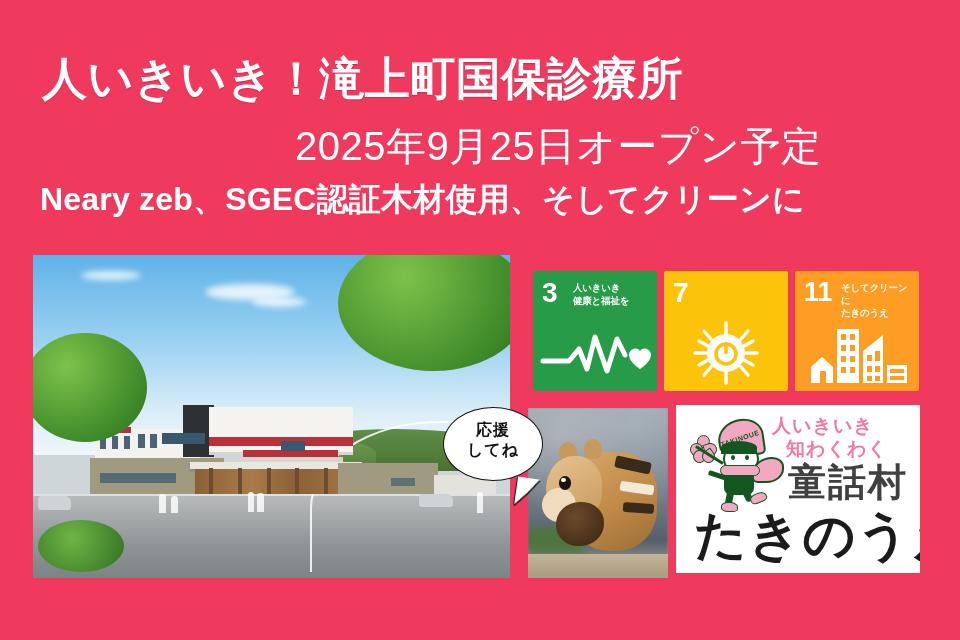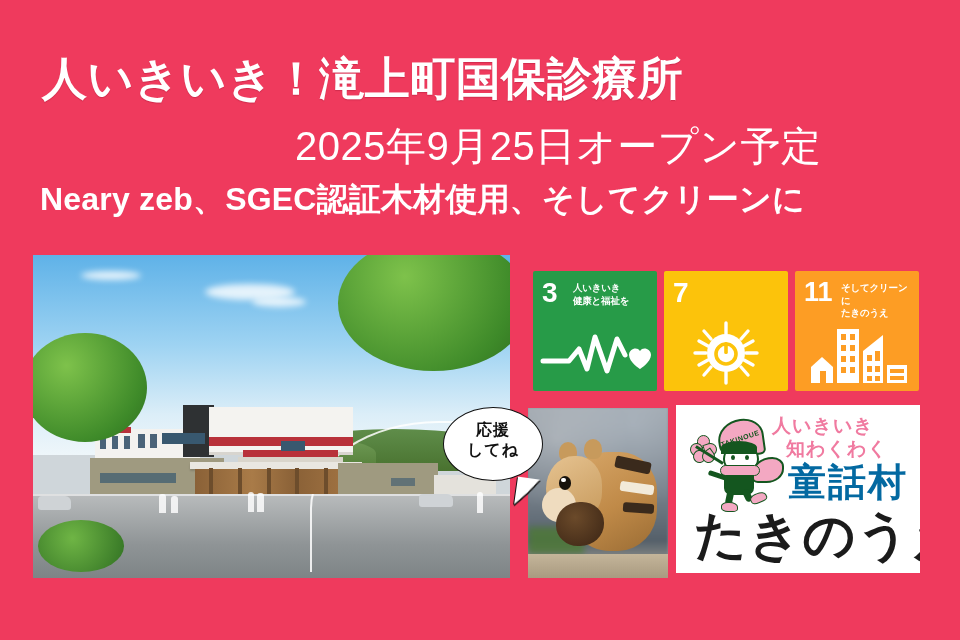--- a/index.html
+++ b/index.html
@@ -116,21 +116,21 @@
           filter:drop-shadow(1.2px 1.2px 0 #111) drop-shadow(-1px 1.5px 0 #111);
           transform:rotate(8deg);}
 
   
   .logo{position:absolute;left:676px;top:405px;width:244px;height:168px;
         background:#ffffff;overflow:hidden;}
   .logo-top1{position:absolute;left:96px;top:8px;font-size:19px;font-weight:bold;color:#f07aa0;
         letter-spacing:1px;white-space:nowrap;}
   .logo-top2{position:absolute;left:110px;top:31px;font-size:19px;font-weight:bold;color:#f07aa0;
         letter-spacing:1px;white-space:nowrap;}
-  .logo-mid{position:absolute;left:112px;top:52px;font-size:38px;font-weight:bold;color:#0369a1;
+  .logo-mid{position:absolute;left:112px;top:52px;font-size:38px;font-weight:bold;color:#404040;
         letter-spacing:2px;white-space:nowrap;}
   .logo-bot{position:absolute;left:18px;top:96px;font-size:52px;font-weight:bold;color:#1b1b1b;
         letter-spacing:1px;white-space:nowrap;}
   
   .mascot{position:absolute;left:14px;top:12px;width:96px;height:92px;}
   .m-hat{position:absolute;left:28px;top:2px;width:42px;height:34px;background:#f3a8c2;
         border:2px solid #14561f;border-radius:58% 50% 14% 40%;transform:rotate(-8deg);}
   .m-hattxt{position:absolute;left:30px;top:18px;font-size:7px;font-weight:bold;color:#14561f;
         transform:rotate(-18deg);letter-spacing:.5px;}
   .m-face{position:absolute;left:33px;top:26px;width:32px;height:28px;background:#fff;

